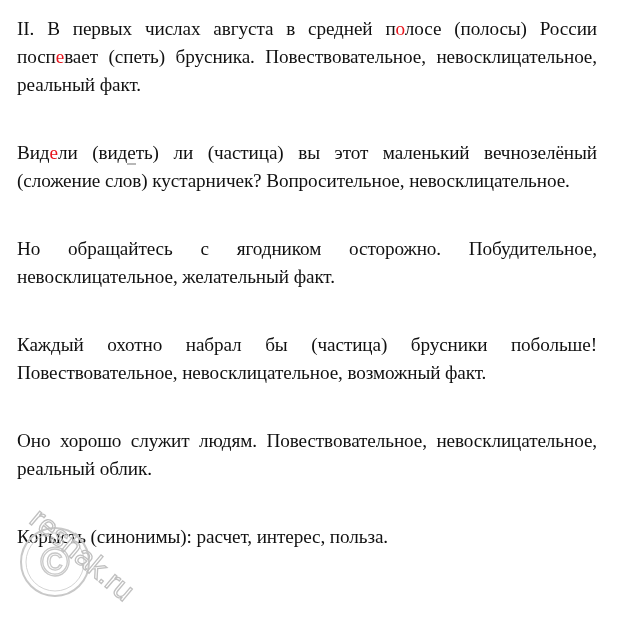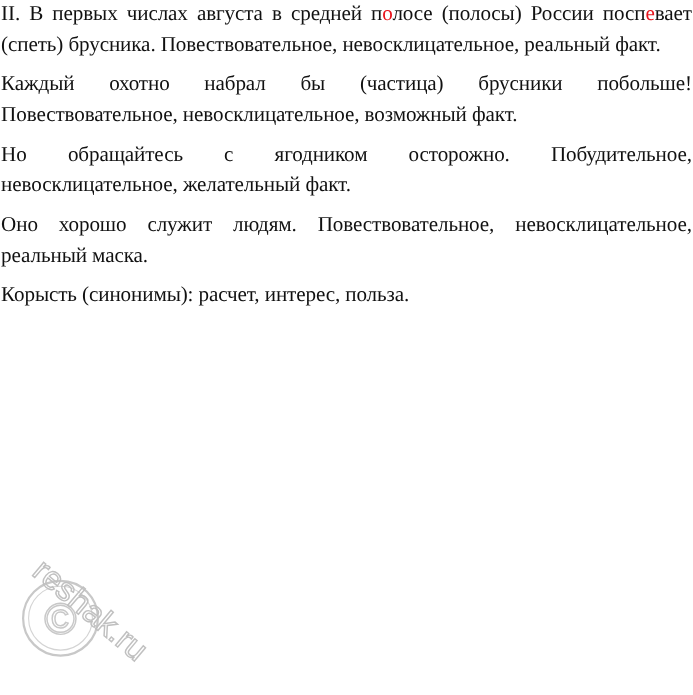--- a/index.html
+++ b/index.html
@@ -18,22 +18,22 @@
     .doc {
       position: absolute;
       left: 1px;
       top: 0px;
       width: 628px;
     }
     .para {
       font-size: 19.2px;
       line-height: 28px;
       text-align: justify;
-      margin: 0 0 8px 0;
-      padding: 0;
+      margin: 0 16px 8px 0;
+      padding: 16px;
       letter-spacing: -0.1px;
     }
     .para.first { margin-top: -1px; }
     .red { color: #e8141c; }
     .underlined {
       border-bottom: 2px solid #b8b8b8;
     }
     .watermark {
       position: absolute;
       left: 0px;
@@ -43,24 +43,25 @@
       pointer-events: none;
     }
   </style>
 </head>
 <body>
 
 <div class="doc">
 
   <p class="para first"><span>II. В первых числах августа в средней п</span><span class="red">о</span><span>лосе (полосы) России посп</span><span class="red">е</span><span>вает (спеть) брусника. Повествовательное, невосклицательное, реальный факт.</span></p>
 
+  <p class="para"><span>Вид</span><span class="red">е</span><span>ли (вид</span><span class="underlined">е</span><span>ть) ли (частица) вы этот маленький вечнозелёный (сложение слов) кустарничек? Вопросительное, невосклицательное.</span></p>
 
+  <p class="para">Но обращайтесь с ягодником осторожно. Побудительное, невосклицательное, желательный факт.</p>
   <p class="para">Каждый охотно набрал бы (частица) брусники побольше! Повествовательное, невосклицательное, возможный факт.</p>
-  <p class="para">Но обращайтесь с ягодником осторожно. Побудительное, невосклицательное, желательный факт.</p>
-  <p class="para">Оно хорошо служит людям. Повествовательное, невосклицательное, реальный маска.</p>
+  <p class="para">Оно хорошо служит людям. Повествовательное, невосклицательное, реальный облик.</p>
   <p class="para">Корысть (синонимы): расчет, интерес, польза.</p>
 </div>
 
 <div class="watermark">
   <svg width="200" height="150" viewBox="0 0 200 150">
     <circle cx="55" cy="92" r="34" fill="none" stroke="#c8c8c8" stroke-width="2"></circle>
     <circle cx="55" cy="92" r="29" fill="none" stroke="#d4d4d4" stroke-width="1"></circle>
     <text x="55" y="106" text-anchor="middle" font-family="Liberation Sans, sans-serif" font-size="40" fill="none" stroke="#c8c8c8" stroke-width="1.3">©</text>
     <text x="0" y="0" transform="translate(28,52) rotate(40)" font-family="Liberation Sans, sans-serif" font-size="30" fill="none" stroke="#c0c0c0" stroke-width="1.3">reshak.ru</text>
   </svg>

